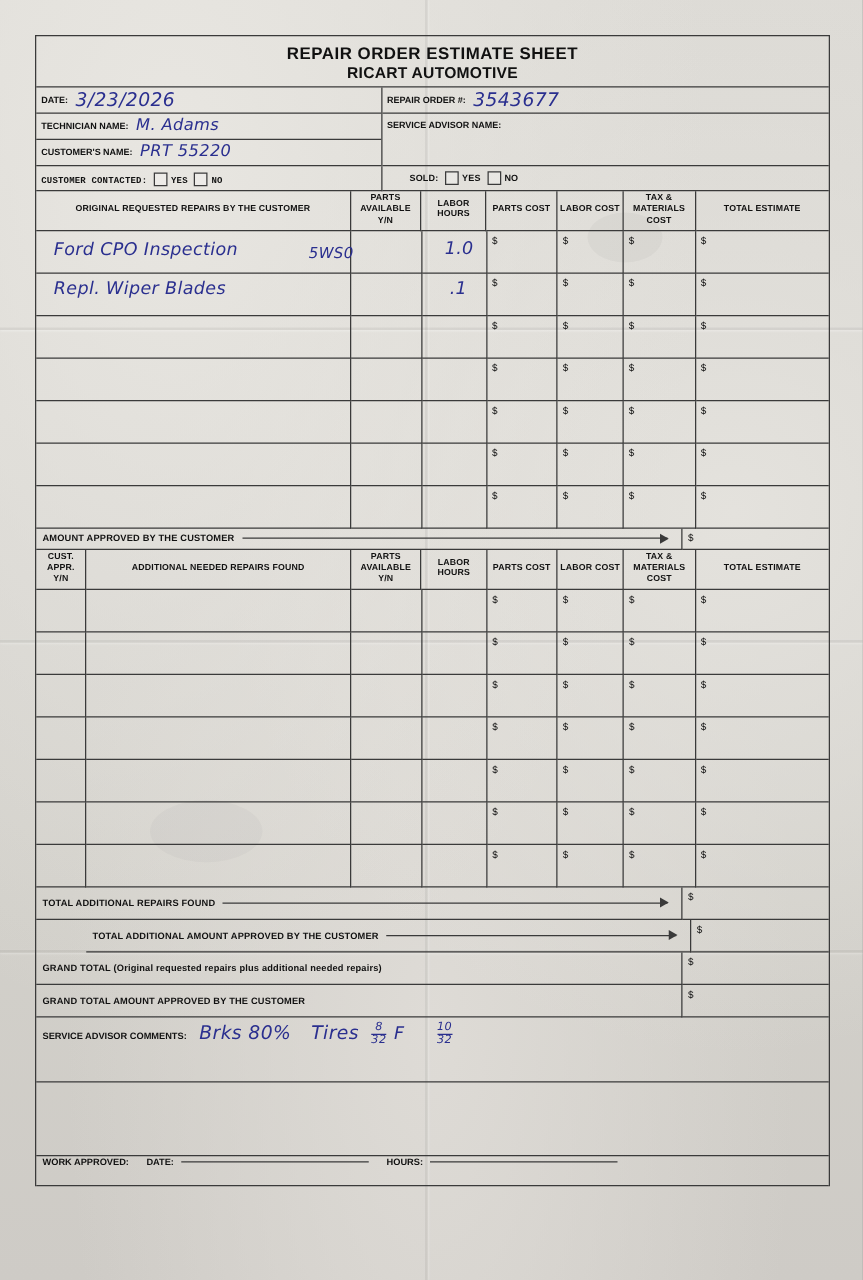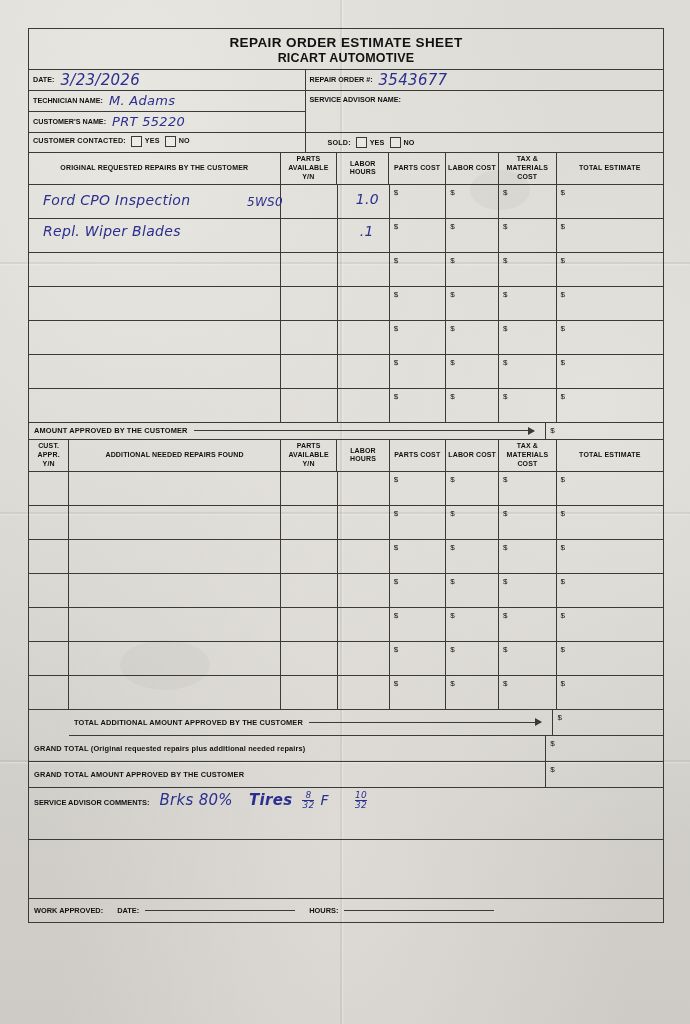--- a/index.html
+++ b/index.html
@@ -199,21 +199,21 @@
   }
   .frac { display: inline-block; text-align: center; font-size: 9px; line-height: 1; vertical-align: -3px; }
   .frac b { display: block; font-weight: normal; }
   .frac i { display: block; border-top: 1px solid #2a2f8f; font-style: italic; }
 
   .blank-area { height: 58px; border-bottom: 1px solid #3a3a3a; }
 
   .approved-row {
     height: 24px;
     display: flex;
-    align-items: center;
+    align-items: flex-start;
     font-size: 7.4px;
     font-weight: bold;
     border-bottom: 1px solid #3a3a3a;
     padding: 0 5px;
     box-sizing: border-box;
   }
   .approved-row .seg { margin-right: 14px; white-space: nowrap; }
   .sig-line { display: inline-block; width: 150px; border-bottom: 1px solid #3a3a3a; height: 1px; vertical-align: 2px; margin-left: 4px;}
 
   .smudge {
@@ -263,21 +263,21 @@
             <span class="val hand hand-lg">3543677</span>
           </div>
           <div class="info-line" style="height:42px;align-items:flex-start;padding-top:4px;">
             <span class="lbl">SERVICE ADVISOR NAME:</span>
             <span class="val hand hand-md"></span>
           </div>
         </div>
       </div>
 
       <div class="row">
-        <div class="cell" style="width:277px;height:20px;display:flex;align-items:flex-start;">
+        <div class="cell" style="width:277px;height:20px;display:flex;align-items:flex-end;font-family:Liberation Mono, monospace;">
           <span>CUSTOMER CONTACTED:</span>
           <span class="chk"></span>
           <span>YES</span>
           <span class="chk"></span>
           <span>NO</span>
         </div>
         <div class="cell" style="width:358px;height:20px;display:flex;align-items:center;border-right:none;">
           <span style="margin-left:18px;">SOLD:</span>
           <span class="chk"></span>
           <span>YES</span>
@@ -487,20 +487,27 @@
         <div class="cell c-appr"><span></span></div>
         <div class="cell c-desc2"><span></span></div>
         <div class="cell c-parts"></div>
         <div class="cell c-labor"></div>
         <div class="cell c-pcost money"></div>
         <div class="cell c-lcost money"></div>
         <div class="cell c-tax money"></div>
         <div class="cell c-total money"></div>
       </div>
 
+      <div class="row" style="height:26px;">
+        <div class="cell sum-label" style="width:519px;height:26px;">
+          <span>TOTAL ADDITIONAL REPAIRS FOUND</span>
+          <span class="arrow-line"></span>
+        </div>
+        <div class="cell sum-val money" style="height:26px;"><span></span></div>
+      </div>
 
       <div class="row" style="height:26px;">
         <div class="cell sum-label" style="width:519px;height:26px;margin-left:40px;">
           <span>TOTAL ADDITIONAL AMOUNT APPROVED BY THE CUSTOMER</span>
           <span class="arrow-line"></span>
         </div>
         <div class="cell sum-val money" style="height:26px;"><span></span></div>
       </div>
 
       <div class="row" style="height:26px;">
@@ -513,21 +520,21 @@
       <div class="row" style="height:26px;">
         <div class="cell sum-label" style="width:519px;height:26px;">
           <span>GRAND TOTAL AMOUNT APPROVED BY THE CUSTOMER</span>
         </div>
         <div class="cell sum-val money" style="height:26px;"><span></span></div>
       </div>
 
       <div class="comments">
         <span>SERVICE ADVISOR COMMENTS:</span>
         <span class="hand comment-hand" style="font-size:15px;">Brks 80%</span>
-        <span class="hand comment-hand" style="font-size:15px;margin-left:14px;font-weight:bold;">Tires</span>
+        <span class="hand comment-hand" style="font-size:15px;margin-left:14px;">Tires</span>
         <span class="hand frac" style="margin-left:8px;">
           <b>8</b>
           <i>32</i>
         </span>
         <span class="hand" style="font-size:14px;margin-left:4px;">F</span>
         <span class="hand frac" style="margin-left:24px;">
           <b>10</b>
           <i>32</i>
         </span>
       </div>

